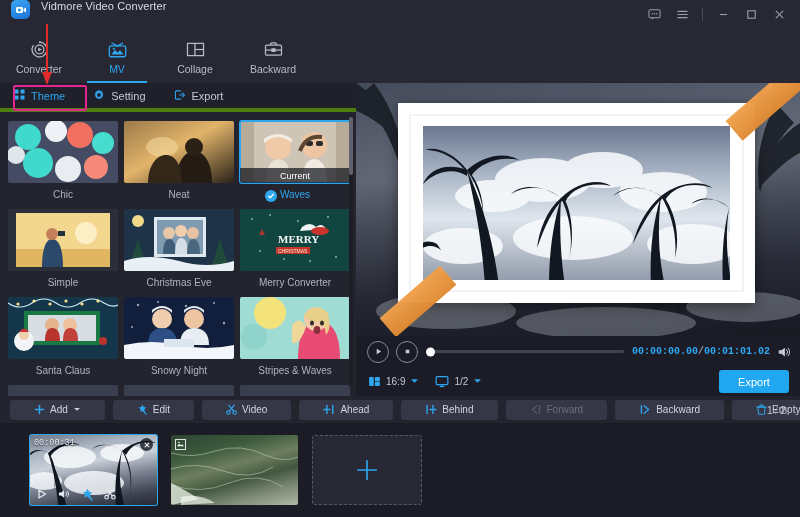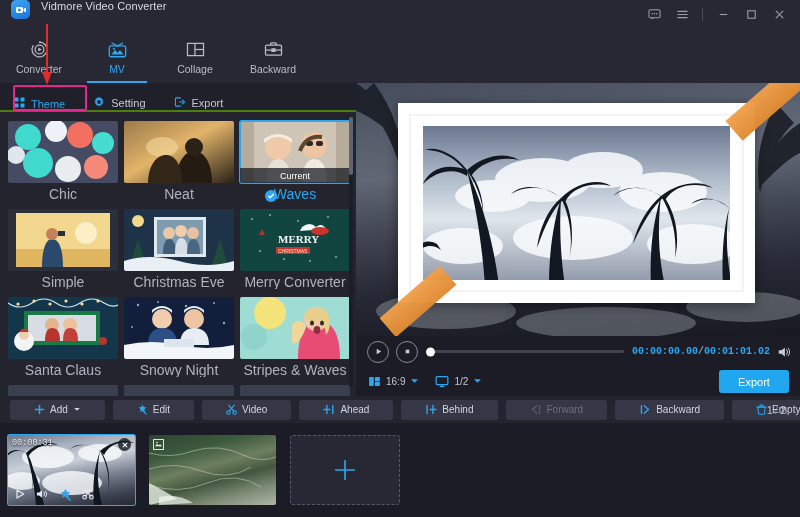--- a/index.html
+++ b/index.html
@@ -62,22 +62,22 @@
     height: 2px; background: #2ea7f0;
   }
 
   
   .leftpanel {
     position: absolute; left: 0; top: 83px; width: 356px; height: 313px;
     background: #23242e;
   }
   .subtabs {
     position: relative; height: 29px; background: #1f2029;
-    display: flex; align-items: flex-end; padding-left: 14px; gap: 28px;
-    border-bottom: 2px solid #4d7c0f;
+    display: flex; align-items: center; padding-left: 14px; gap: 28px;
+    border-bottom: 4px solid #4d7c0f;
   }
   .subtab {
     display: flex; align-items: center; gap: 6px;
     font-size: 11px; color: #c5c8d2; cursor: pointer;
   }
   .subtab.active { color: #2ea7f0; }
 
   
   .themes-wrap {
     position: absolute; left: 0; top: 30px; width: 356px; height: 283px;
@@ -89,21 +89,21 @@
   }
   .theme {
     width: 110px; margin: 0 6px 8px 0; cursor: pointer;
   }
   .thumb {
     position: relative; width: 110px; height: 62px; border-radius: 2px;
     overflow: hidden; background: #333;
   }
   .theme.selected .thumb { outline: 2px solid #2ea7f0; outline-offset: -1px; }
   .theme-name {
-    text-align: center; font-size: 14px; color: #b0b3bf;
+    text-align: center; font-size: 10px; color: #b0b3bf;
     margin-top: 5px; height: 13px; line-height: 13px;
     white-space: nowrap; overflow: hidden;
   }
   .theme.selected .theme-name { color: #2ea7f0; }
   .cur-badge {
     position: absolute; left: 0; right: 0; bottom: 0; height: 15px;
     background: rgba(20,22,30,.72); color: #fff; font-size: 9px;
     display: flex; align-items: center; justify-content: center;
   }
   .check {
@@ -205,21 +205,21 @@
   .tool .ti { color: #2ea7f0; display: flex; }
   .tool.disabled .ti { color: #55586a; }
   .pageno {
     position: absolute; right: 14px; font-size: 11px; color: #c2c5cf;
   }
   .pageno .slash { color: #8e91a0; margin: 0 2px; }
 
   
   .timeline {
     position: absolute; left: 0; top: 423px; width: 800px; height: 94px;
-    background: #1b1c25; display: flex; align-items: center; padding-left: 8px; gap: 14px;
+    background: #1b1c25; display: flex; align-items: center; padding-left: 30px; gap: 14px;
   }
   .clip {
     position: relative; width: 127px; height: 70px; border-radius: 2px;
     overflow: hidden; cursor: pointer; flex: none;
   }
   .clip.selected { outline: 2px solid #2ea7f0; outline-offset: -1px; }
   .clip-vid {
     position: absolute; inset: 0;
     background: linear-gradient(170deg,#6e7788 0%,#aab3c0 22%,#c9d0d9 40%,#79808f 62%,#3e4352 84%,#252833 100%);
   }

